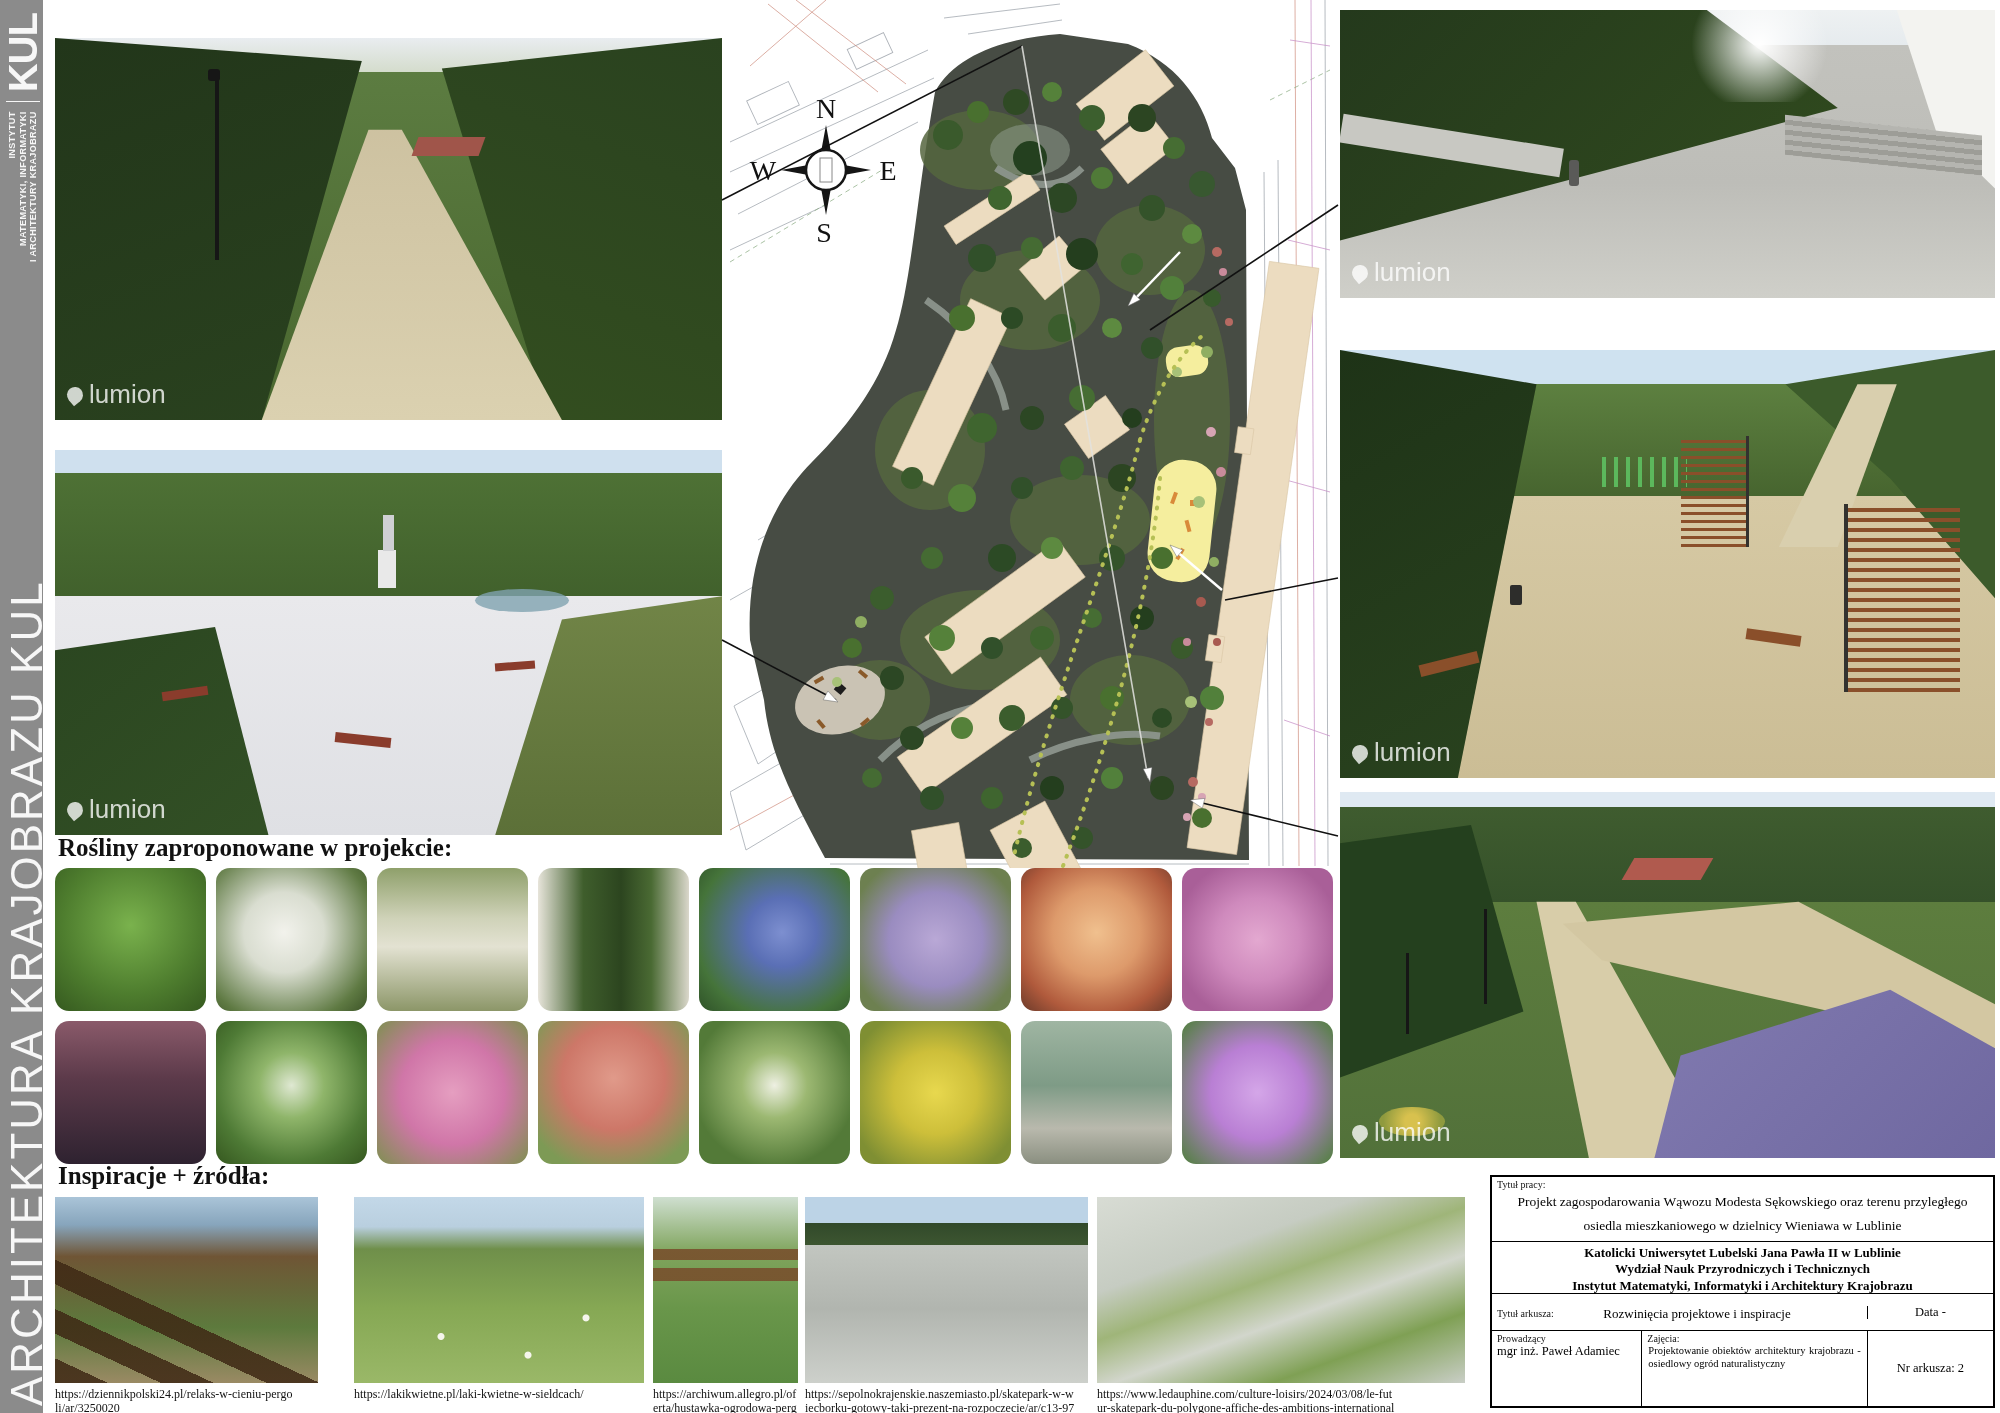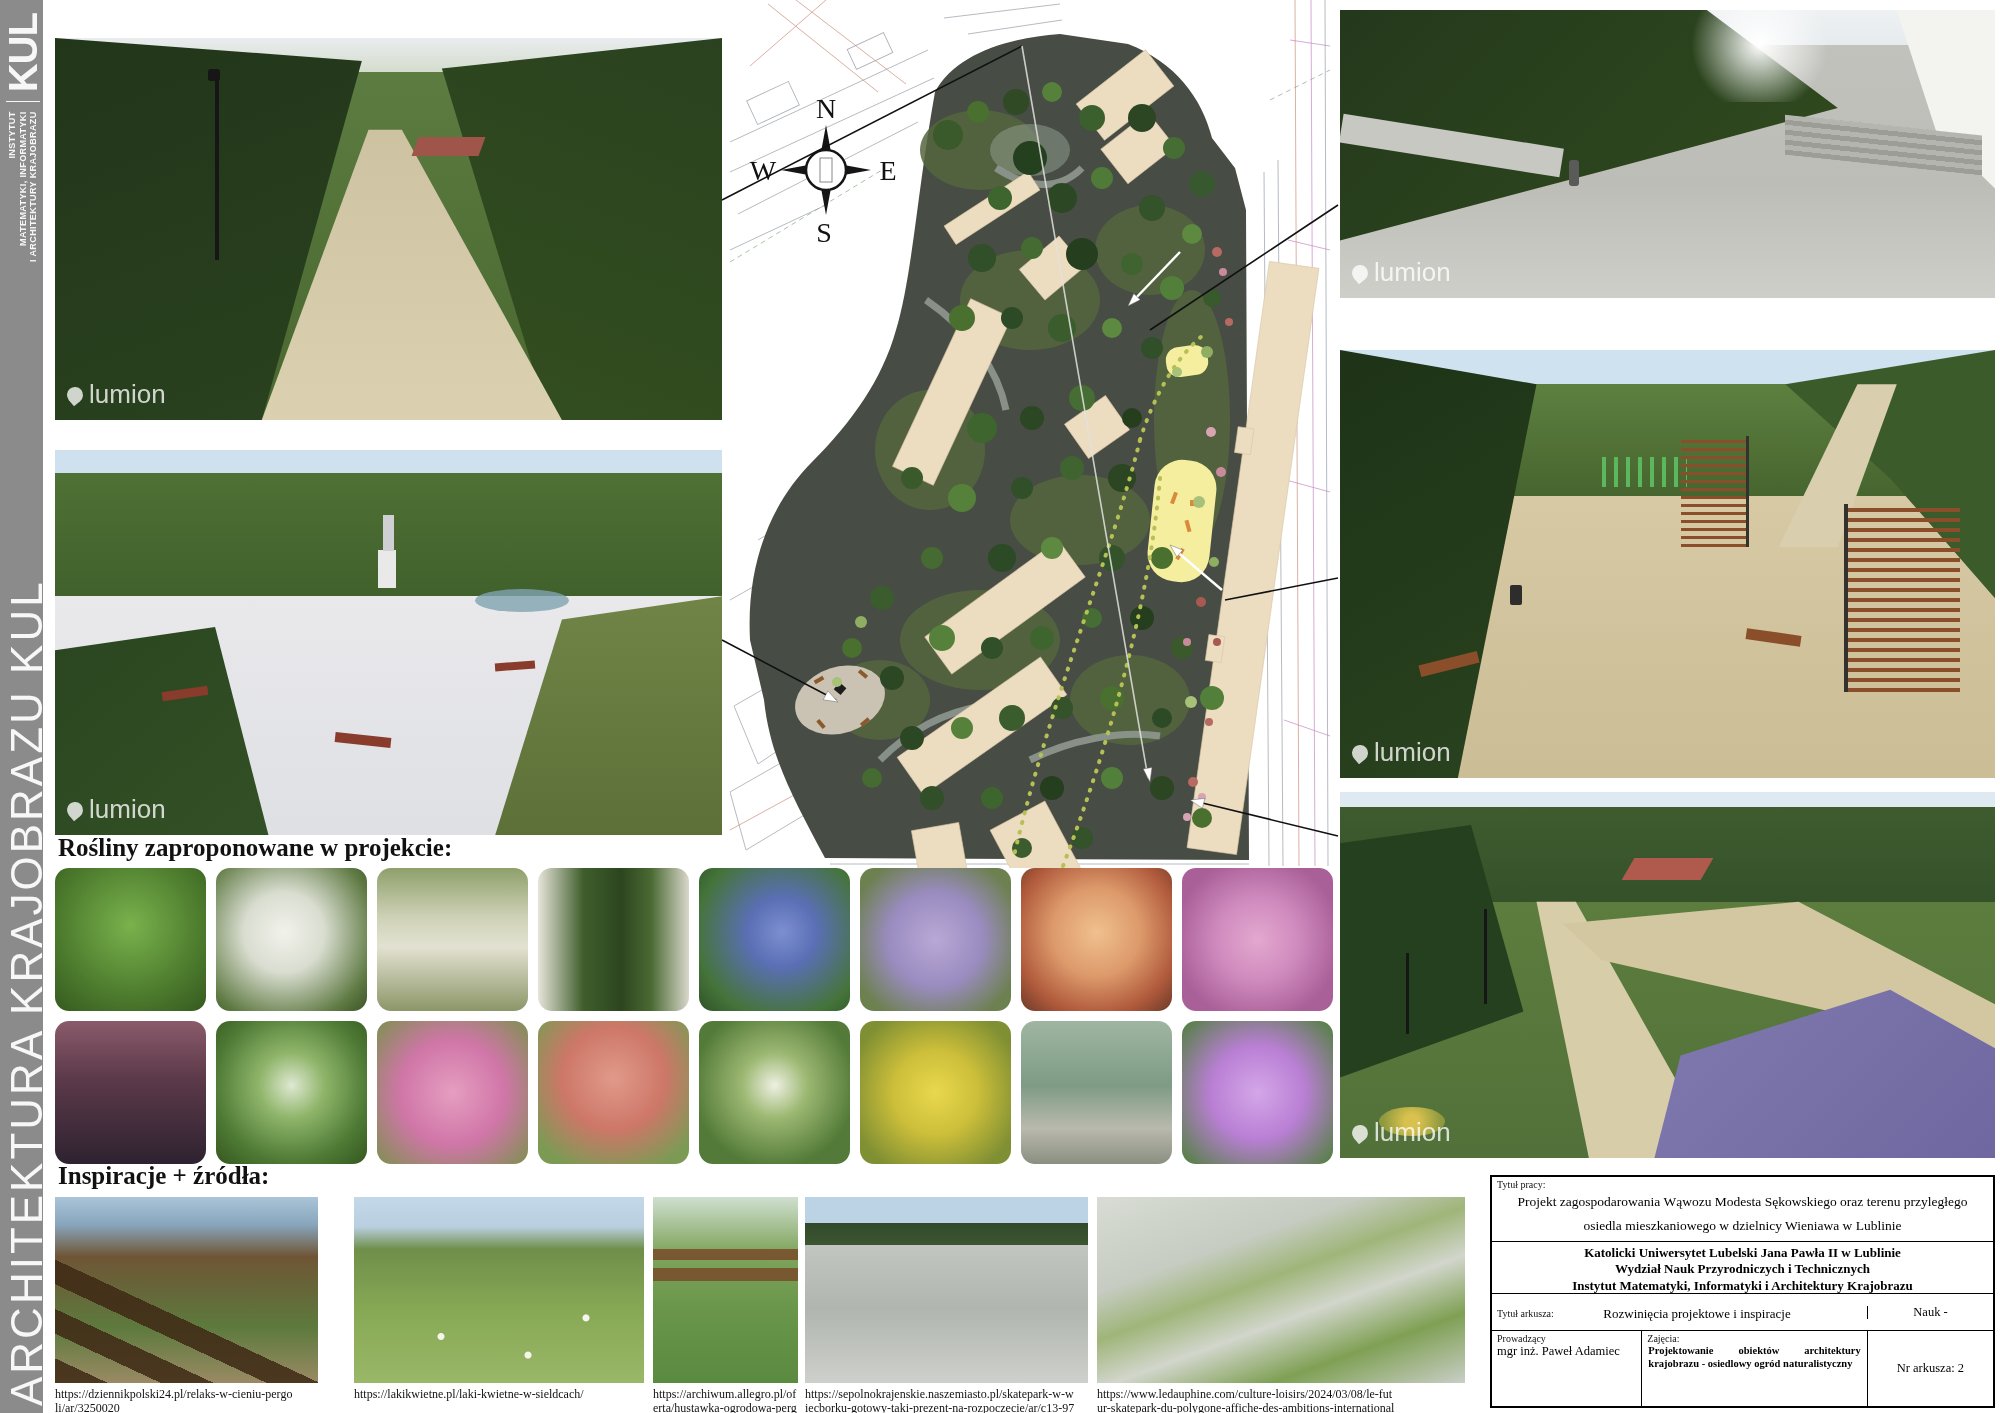--- a/index.html
+++ b/index.html
@@ -63,21 +63,21 @@
   #tb-r1{height:52px;text-align:center;font-weight:bold;font-size:13px;line-height:1.25;padding-top:3px;}
   #tb-r2{height:64px;}
   #tb-r3{height:37px;display:flex;align-items:center;} #tb-r4{height:36px;display:flex;} #tb-r5{flex:1;display:flex;}
   .tb-label{font-size:10px;padding:2px 0 0 5px;color:#111;}
   #tb-title{text-align:center;font-size:13.5px;line-height:1.8;padding:0 12px;}
   .tb-cell{box-sizing:border-box;position:relative;}
   .tb-cell.brd{border-right:1.5px solid #000;}
   .tb-center{position:absolute;left:0;right:0;top:50%;transform:translateY(-50%);
     text-align:center;font-size:13px;padding-left:35px;}
   .tb-right-val{display:flex;align-items:center;justify-content:center;font-size:12.5px;}
-  #tb-course-desc{font-size:10.5px;line-height:1.25;padding:0 6px;text-align:justify;font-weight:bold;}
+  #tb-course-desc{font-size:10.5px;line-height:1.25;padding:0 6px;text-align:justify;}
   #tb-sup-name{font-size:12.5px;padding-left:5px;}
 
   
   #plan{position:absolute;left:730px;top:0;width:600px;height:868px;}
   #leaders{position:absolute;left:0;top:0;pointer-events:none;}
 </style>
 </head>
 <body>
 
 <div id="poster">
@@ -430,21 +430,21 @@
     <div id="tb-r1" class="tb-row">
       <div>Katolicki Uniwersytet Lubelski Jana Pawła II w Lublinie</div>
       <div>Wydział Nauk Przyrodniczych i Technicznych</div>
       <div>Instytut Matematyki, Informatyki i Architektury Krajobrazu</div>
     </div>
     <div id="tb-r3" class="tb-row">
       <div class="tb-cell brd" style="flex:3;">
         <div class="tb-label">Tytuł arkusza:</div>
         <div class="tb-center" style="top:62%;">Rozwinięcia projektowe i inspiracje</div>
       </div>
-      <div class="tb-cell tb-right-val" style="flex:1;">Nauk -</div>
+      <div class="tb-cell tb-right-val" style="flex:1;">Data -</div>
     </div>
     <div id="tb-r5" class="tb-row">
       <div class="tb-cell brd" style="flex:0 0 30%;">
         <div class="tb-label">Prowadzący</div>
         <div id="tb-sup-name">mgr inż. Paweł Adamiec</div>
       </div>
       <div class="tb-cell brd" style="flex:0 0 45%;">
         <div class="tb-label">Zajęcia:</div>
         <div id="tb-course-desc">Projektowanie obiektów architektury krajobrazu - osiedlowy ogród naturalistyczny</div>
       </div>

